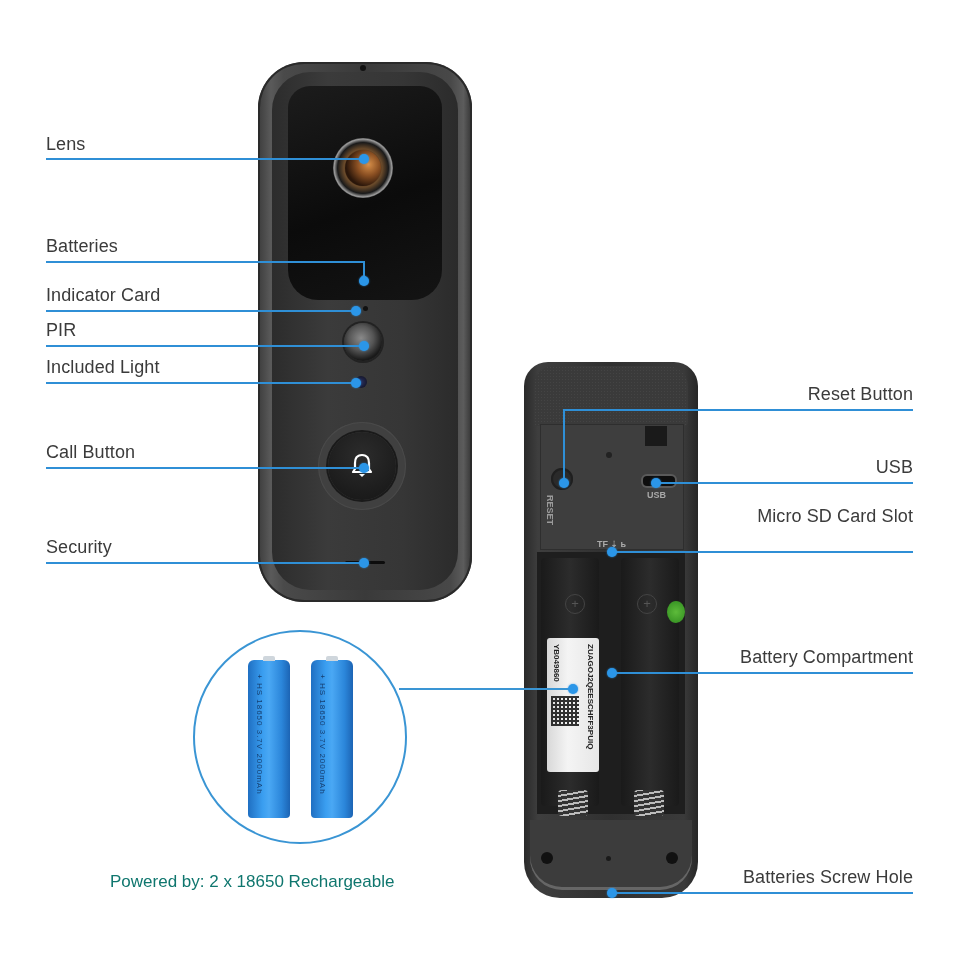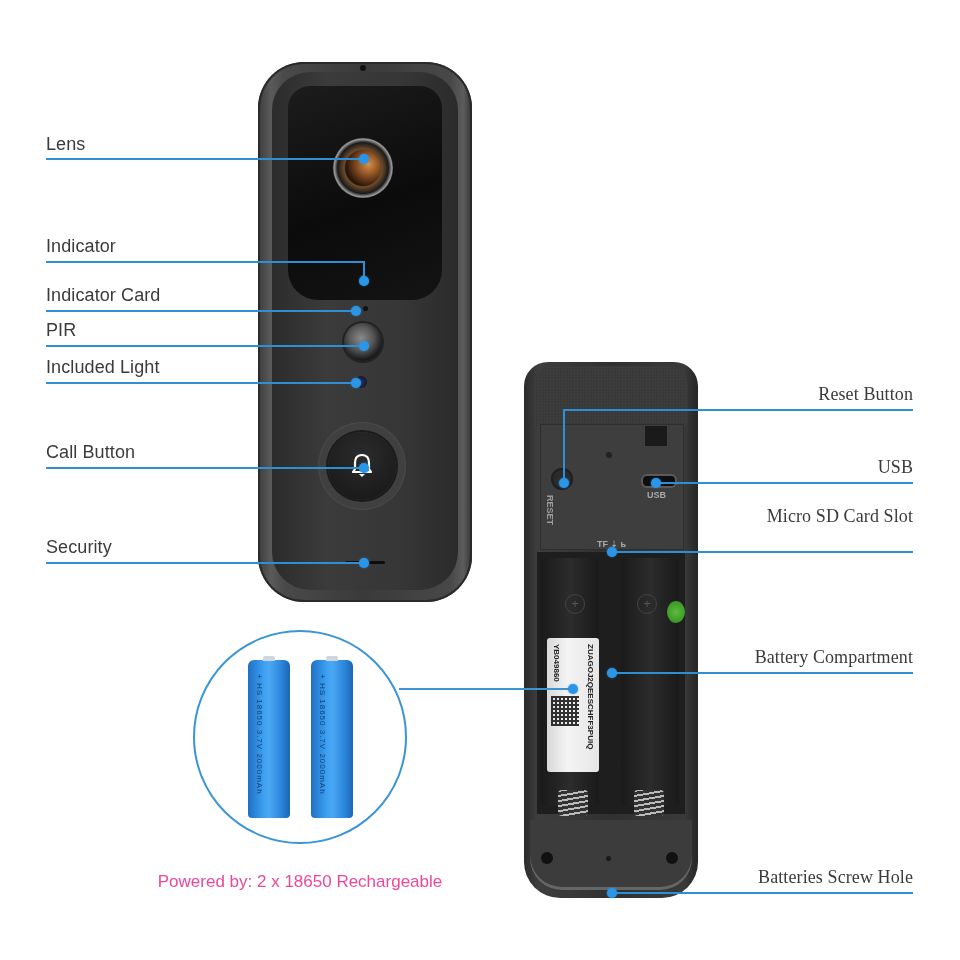--- a/index.html
+++ b/index.html
@@ -1,19 +1,19 @@
 <!DOCTYPE html>
 <html><head>
 <meta charset="utf-8">
 <style>
   html,body{margin:0;padding:0;background:#ffffff;}
   body{width:960px;height:960px;position:relative;overflow:hidden;font-family:"Liberation Sans","DejaVu Sans",sans-serif;color:#3a3a3a;}
   .abs{position:absolute;}
   .label{position:absolute;font-size:18px;color:#3b3b3b;white-space:nowrap;letter-spacing:0.1px;}
-  .label.right{font-family:Liberation Serif, serif;}
+  .label.right{}
   .line{position:absolute;height:2px;background:#2f8fd6;}
   .vline{position:absolute;width:2px;background:#2f8fd6;}
   .dot{position:absolute;width:10px;height:10px;border-radius:50%;background:#2b96e8;margin:-5px 0 0 -5px;box-shadow:0 0 2px rgba(43,150,232,0.8);}
 
   
   .front-body{left:258px;top:62px;width:214px;height:540px;border-radius:46px;background:linear-gradient(90deg,#3c3c3c 0%,#5a5a5a 6%,#4a4a4a 12%,#3a3a3a 50%,#484848 90%,#5c5c5c 96%,#333 100%);box-shadow:inset 0 0 0 2px #2a2a2a;}
   .front-inner{left:272px;top:72px;width:186px;height:518px;border-radius:38px;background:linear-gradient(90deg,#2c2c2c,#3b3b3b 30%,#363636 70%,#2b2b2b);}
   .front-glass{left:288px;top:86px;width:154px;height:214px;border-radius:22px 22px 30px 30px;background:linear-gradient(160deg,#1c1c1c,#0b0b0b 55%,#141414);}
   .top-hole{left:360px;top:65px;width:6px;height:6px;border-radius:50%;background:#111;}
   .lens-outer{left:333px;top:138px;width:60px;height:60px;border-radius:50%;background:radial-gradient(circle,#2a1a10 30%,#6a4a2a 45%,#1a1a1a 60%,#9a9a9a 68%,#222 74%,#8a8a8a 80%,#1a1a1a 86%);}
@@ -49,21 +49,21 @@
   .spring{position:absolute;top:790px;width:30px;height:26px;background:repeating-linear-gradient(170deg,#bbb 0 2px,#333 2px 5px);border-radius:4px;}
   .back-bottom{left:530px;top:820px;width:162px;height:70px;border-radius:0 0 32px 32px;background:#3c3c3c;box-shadow:inset 0 -3px 0 #666;}
   .screw{position:absolute;top:852px;width:12px;height:12px;border-radius:50%;background:#111;}
   .screw-mid{left:606px;top:856px;width:5px;height:5px;border-radius:50%;background:#1a1a1a;}
 
   
   .bat-circle{left:193px;top:630px;width:214px;height:214px;border-radius:50%;border:2px solid #3a95d4;box-sizing:border-box;}
   .battery{position:absolute;top:660px;width:42px;height:158px;border-radius:6px 6px 4px 4px;background:linear-gradient(90deg,#1f6fc2,#3a9ef0 35%,#4aa8f4 50%,#2b86da 80%,#1c64b4);}
   .battery::before{content:"";position:absolute;left:15px;top:-4px;width:12px;height:5px;border-radius:2px 2px 0 0;background:#cfd6dc;}
   .bat-text{position:absolute;left:16px;top:14px;font-size:8px;color:#163f70;transform:rotate(90deg);transform-origin:left top;white-space:nowrap;letter-spacing:1px;}
-  .caption{left:110px;top:872px;width:380px;text-align:center;font-size:17px;color:#ec4899;line-height:20px;}
+  .caption{left:110px;top:872px;width:380px;text-align:left;font-size:17px;color:#0f766e;line-height:20px;}
 </style>
 </head>
 <body>
 
 <div class="abs front-body"></div>
 <div class="abs front-inner"></div>
 <div class="abs top-hole"></div>
 <div class="abs front-glass"></div>
 <div class="abs lens-outer"></div>
 <div class="abs lens-core"></div>
@@ -77,21 +77,21 @@
     <path d="M12 3 C6.5 3 5 7 5 11 L5 17 L3 20 L21 20 L19 17 L19 11 C19 7 17.5 3 12 3 Z" fill="none" stroke="#ffffff" stroke-width="2.2" stroke-linejoin="round"></path>
     <path d="M9 22 L15 22 L12 25 Z" fill="#ffffff"></path>
   </svg>
 </div>
 <div class="abs speaker"></div>
 
 <div class="label" style="left:46px;top:134px;">Lens</div>
 <div class="line" style="left:46px;top:158px;width:318px;"></div>
 <div class="dot" style="left:364px;top:159px;"></div>
 
-<div class="label" style="left:46px;top:236px;">Indicator</div>
+<div class="label" style="left:46px;top:236px;">Batteries</div>
 <div class="line" style="left:46px;top:261px;width:318px;"></div>
 <div class="vline" style="left:363px;top:261px;height:20px;"></div>
 <div class="dot" style="left:364px;top:281px;"></div>
 
 <div class="label" style="left:46px;top:285px;">Indicator Card</div>
 <div class="line" style="left:46px;top:310px;width:310px;"></div>
 <div class="dot" style="left:356px;top:311px;"></div>
 
 <div class="label" style="left:46px;top:320px;">PIR</div>
 <div class="line" style="left:46px;top:345px;width:318px;"></div>

